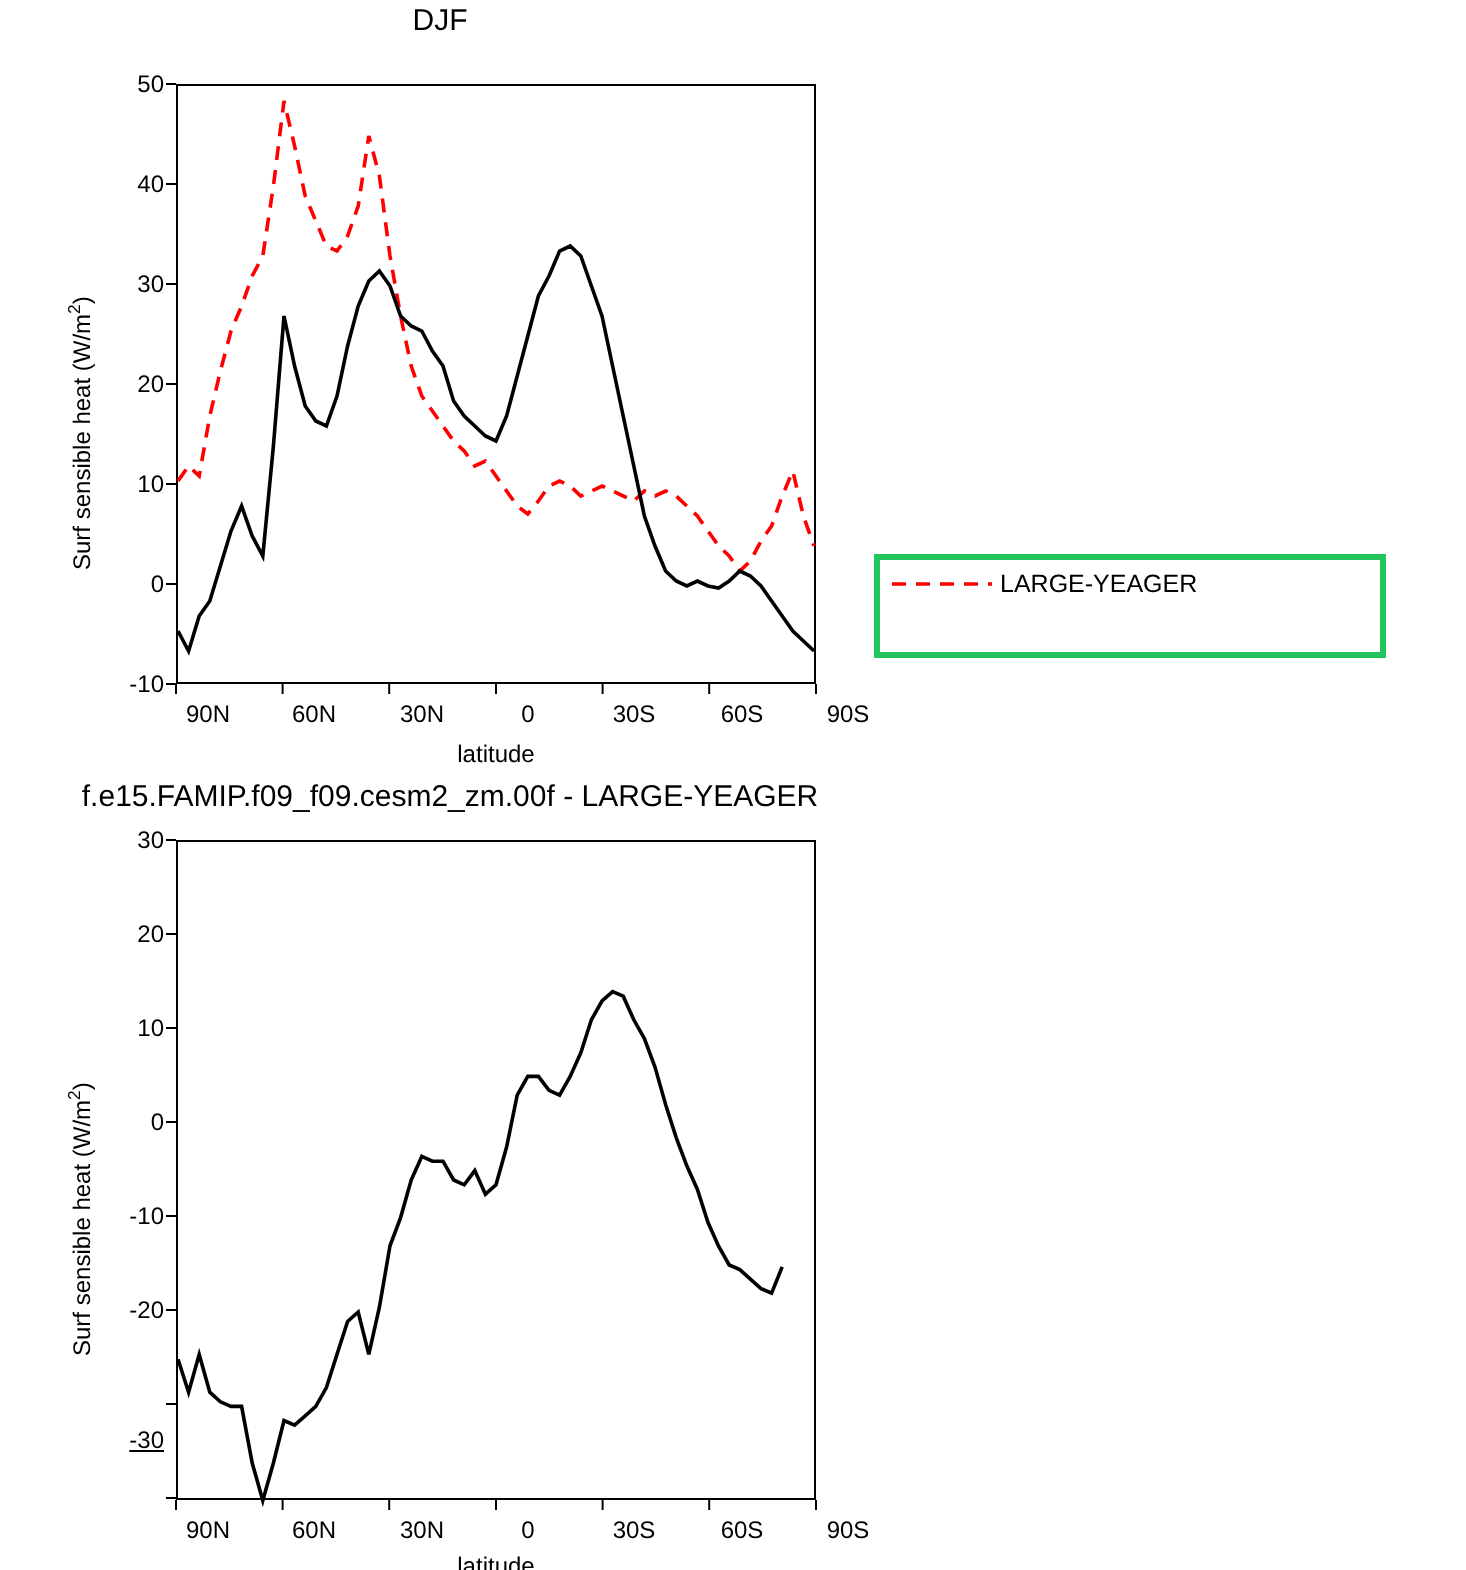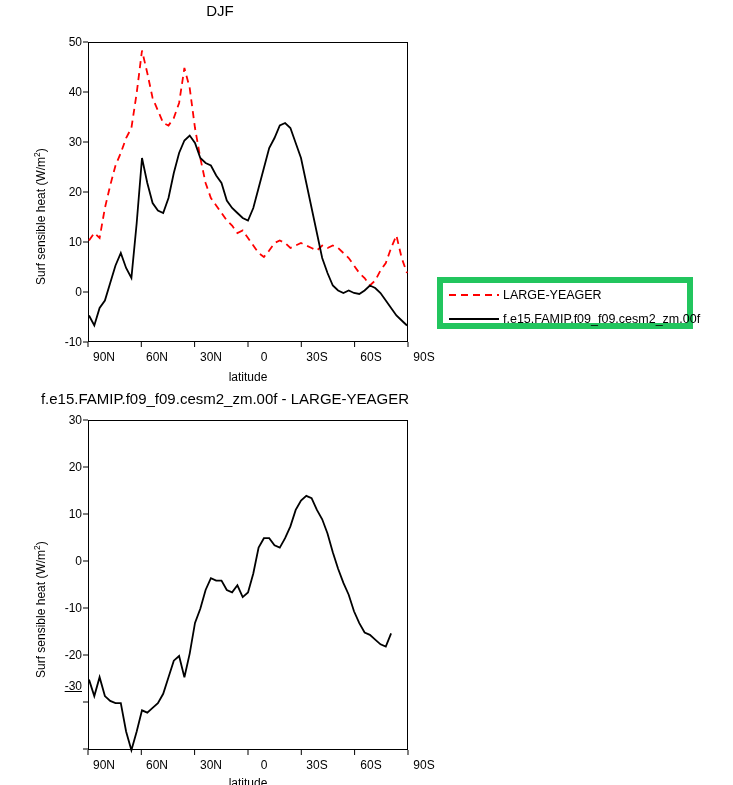--- a/index.html
+++ b/index.html
@@ -53,21 +53,21 @@
   }
   .tick-label-y {
     position: absolute;
     font-size: 12px;
     text-align: right;
     white-space: nowrap;
     transform: translateY(-50%);
   }
   .legend-box {
     position: absolute;
-    border: 6px solid #22c55e;
+    border: 3px solid #22c55e;
     background: #fff;
     box-sizing: border-box;
   }
   .legend-row {
     display: flex;
     align-items: center;
     height: 24px;
     padding-left: 4px;
   }
   .legend-sample {
@@ -147,47 +147,39 @@
 
 <div class="legend-box" style="left:437px; top:277px; width:256px; height:52px;">
   <div class="legend-row">
     <span class="legend-sample">
       <svg width="54" height="12">
           <line x1="2" y1="6" x2="52" y2="6" stroke="#ff0000" stroke-width="1.8" stroke-dasharray="7,5"></line>
         </svg>
     </span>
     <span class="legend-text">LARGE-YEAGER</span>
   </div>
-  <div class="legend-row">
-    <span class="legend-sample">
-      <svg width="54" height="12">
-          <line x1="2" y1="6" x2="52" y2="6" stroke="#000000" stroke-width="1.8"></line>
-        </svg>
-    </span>
-    <span class="legend-text">f.e15.FAMIP.f09_f09.cesm2_zm.00f</span>
-  </div>
 </div>
 
 <div class="panel" style="left:0; top:390px; width:460px; height:395px;">
 
   <div class="title" style="position:absolute; left:0; top:0px; width:450px;">f.e15.FAMIP.f09_f09.cesm2_zm.00f - LARGE-YEAGER</div>
 
   <div class="plot-area" style="left:88px; top:30px; width:320px; height:330px;">
     <svg width="318" height="328" viewBox="0 0 318 328">
       <polyline fill="none" stroke="#000000" stroke-width="1.8" points="0,258.6 5.3,275.1 10.6,256.2 15.9,275.1 21.2,279.9 26.5,282.2 31.8,282.2 37.1,310.5 42.4,329.3 47.7,310.5 53,289.3 58.3,291.6 63.6,286.9 68.9,282.2 74.2,272.8 79.5,256.2 84.8,239.7 90.1,235.0 95.4,256.2 100.7,232.6 106,201.9 111.3,187.8 116.6,169.0 121.9,157.2 127.2,159.6 132.5,159.6 137.8,169.0 143.1,171.4 148.4,164.3 153.7,176.1 159,171.4 164.3,152.5 169.6,126.6 174.9,117.2 180.2,117.2 185.5,124.2 190.8,126.6 196.1,117.2 201.4,105.4 206.7,88.9 212,79.5 217.3,74.8 222.6,77.1 227.9,88.9 233.2,98.3 238.5,112.5 243.8,131.3 249.1,147.8 254.4,161.9 259.7,173.7 265,190.3 270.3,202.1 275.6,211.5 280.9,213.8 286.2,218.6 291.5,223.3 296.8,225.6 302.1,212.4"></polyline>
     </svg>
   </div>
 
   <div class="tick-label-y" style="left:56px; top:30px; width:26px;">30</div>
   <div class="tick-label-y" style="left:56px; top:77px; width:26px;">20</div>
   <div class="tick-label-y" style="left:56px; top:124px; width:26px;">10</div>
   <div class="tick-label-y" style="left:56px; top:171px; width:26px;">0</div>
   <div class="tick-label-y" style="left:50px; top:218px; width:32px;">-10</div>
   <div class="tick-label-y" style="left:50px; top:265px; width:32px;">-20</div>
-  <div class="tick-label-y" style="left:50px; top:296px; width:32px;text-decoration:underline;">-30</div>
+  <div class="tick-label-y" style="left:50px; top:330px; width:32px;text-decoration:underline;">-30</div>
   <div class="tick-label-y" style="left:50px; top:359px; width:32px;margin-top:48px;">-40</div>
 
   <svg style="position:absolute; left:0; top:0;" width="460" height="395">
     <g stroke="#000" stroke-width="1">
       <line x1="83" y1="30" x2="88" y2="30"></line>
       <line x1="83" y1="77" x2="88" y2="77"></line>
       <line x1="83" y1="124" x2="88" y2="124"></line>
       <line x1="83" y1="171" x2="88" y2="171"></line>
       <line x1="83" y1="218" x2="88" y2="218"></line>
       <line x1="83" y1="265" x2="88" y2="265"></line>

